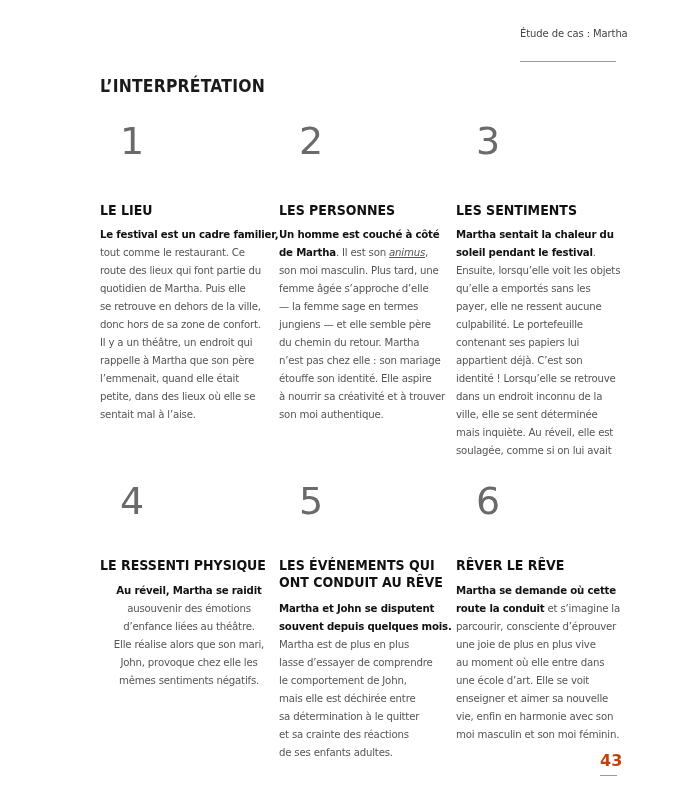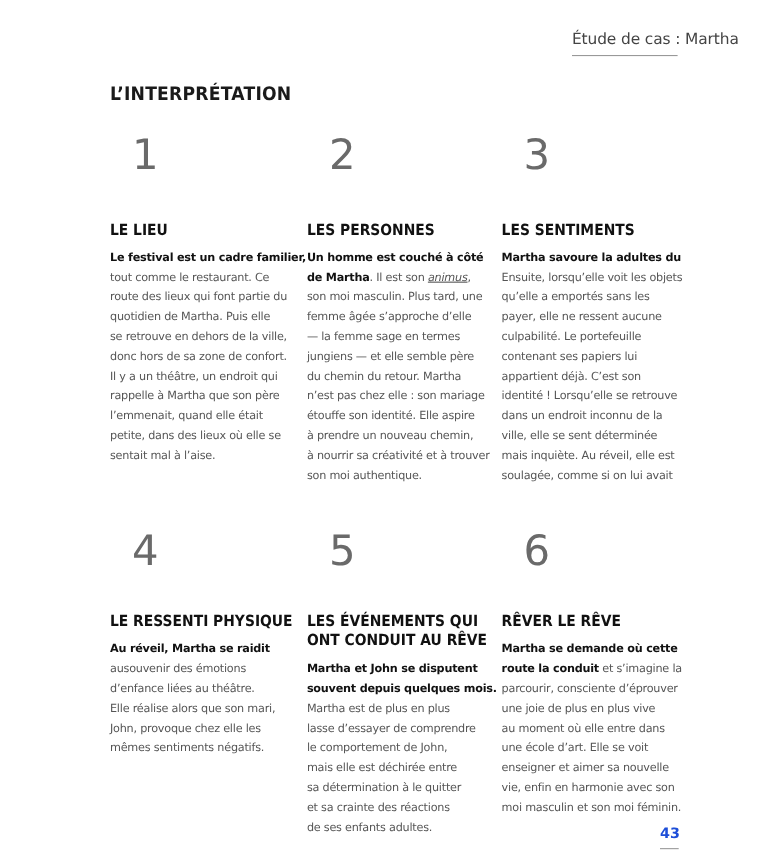--- a/index.html
+++ b/index.html
@@ -14,24 +14,24 @@
       overflow: hidden;
       font-family: "DejaVu Sans", sans-serif;
       color: #222;
     }
     .running-header {
       position: absolute;
       top: 28px;
       left: 520px;
       width: 96px;
       font-family: "DejaVu Sans", sans-serif;
-      font-size: 14px;
+      font-size: 10px;
       color: #444;
       letter-spacing: -0.1px;
-      padding-bottom: 6px;
+      padding-bottom: 22px;
       border-bottom: 1px solid #999;
       white-space: nowrap;
     }
     .page-title {
       position: absolute;
       top: 76px;
       left: 100px;
       font-family: "DejaVu Sans", sans-serif;
       font-weight: bold;
       font-size: 17px;
@@ -83,22 +83,22 @@
       text-decoration: underline;
     }
     .line { display: block; white-space: nowrap; }
 
     .page-number {
       position: absolute;
       top: 751px;
       left: 600px;
       font-family: "DejaVu Sans", sans-serif;
       font-weight: bold;
-      font-size: 13px;
-      color: #1d4ed8;
+      font-size: 16px;
+      color: #c2410c;
       padding-bottom: 5px;
       border-bottom: 1px solid #999;
       width: 17px;
     }
   </style>
 </head>
 <body>
 
 <div class="running-header">Étude de cas : Martha</div>
 
@@ -128,49 +128,49 @@
   <div class="body" style="top:104px;">
     <span class="line"><b>Un homme est couché à côté</b></span>
     <span class="line"><b>de Martha</b><span>. Il est son </span><i>animus</i><span>,</span></span>
     <span class="line">son moi masculin. Plus tard, une</span>
     <span class="line">femme âgée s’approche d’elle</span>
     <span class="line">— la femme sage en termes</span>
     <span class="line">jungiens — et elle semble père</span>
     <span class="line">du chemin du retour. Martha</span>
     <span class="line">n’est pas chez elle : son mariage</span>
     <span class="line">étouffe son identité. Elle aspire</span>
-    <span class="line">à prendre un nouveau chemin,</span>
     <span class="line">à nourrir sa créativité et à trouver</span>
     <span class="line">son moi authentique.</span>
   </div>
 </div>
 
 <div class="section" style="left:456px; top:122px;">
   <div class="num">3</div>
   <div class="heading" style="top:80px;">LES SENTIMENTS</div>
   <div class="body" style="top:104px;">
-    <span class="line"><b>Martha savoure la adultes du</b></span>
+    <span class="line"><b>Martha sentait la chaleur du</b></span>
+    <span class="line"><b>soleil pendant le festival</b><span>.</span></span>
     <span class="line">Ensuite, lorsqu’elle voit les objets</span>
     <span class="line">qu’elle a emportés sans les</span>
     <span class="line">payer, elle ne ressent aucune</span>
     <span class="line">culpabilité. Le portefeuille</span>
     <span class="line">contenant ses papiers lui</span>
     <span class="line">appartient déjà. C’est son</span>
     <span class="line">identité ! Lorsqu’elle se retrouve</span>
     <span class="line">dans un endroit inconnu de la</span>
     <span class="line">ville, elle se sent déterminée</span>
     <span class="line">mais inquiète. Au réveil, elle est</span>
     <span class="line">soulagée, comme si on lui avait</span>
   </div>
 </div>
 
 <div class="section" style="left:100px; top:482px;">
   <div class="num">4</div>
   <div class="heading" style="top:75px;">LE RESSENTI PHYSIQUE</div>
-  <div class="body" style="top:100px;">
+  <div class="body" style="top:100px;text-align:center;">
     <span class="line"><b>Au réveil, Martha se raidit</b></span>
     <span class="line">ausouvenir des émotions</span>
     <span class="line">d’enfance liées au théâtre.</span>
     <span class="line">Elle réalise alors que son mari,</span>
     <span class="line">John, provoque chez elle les</span>
     <span class="line">mêmes sentiments négatifs.</span>
   </div>
 </div>
 
 <div class="section" style="left:279px; top:482px;">

